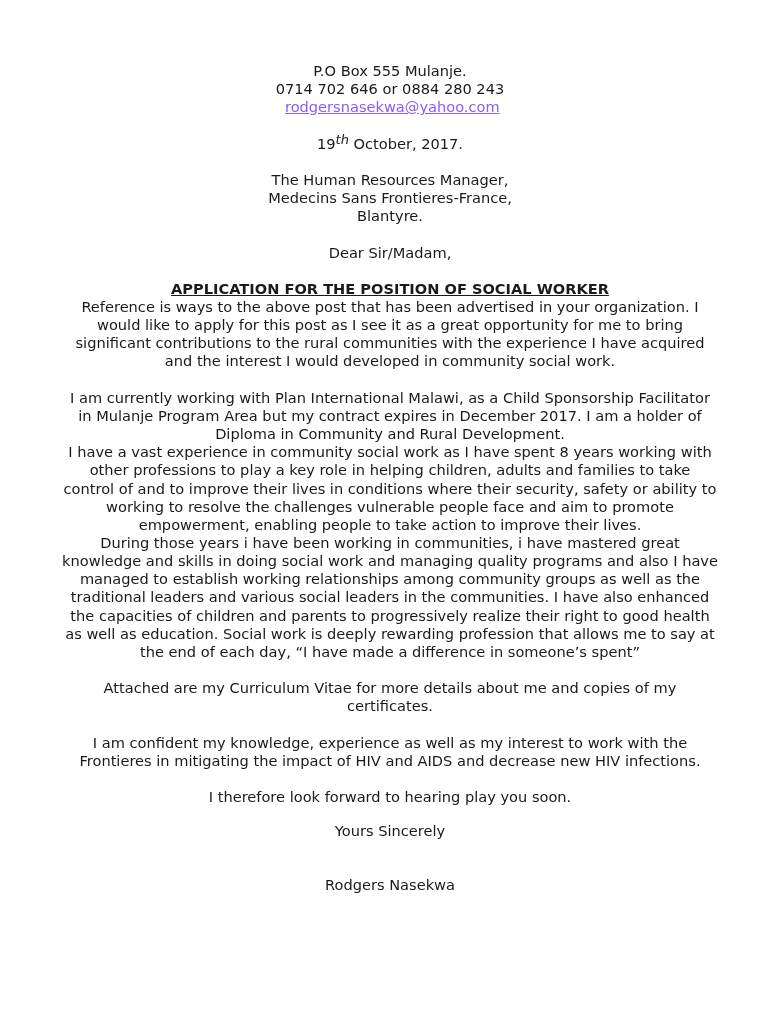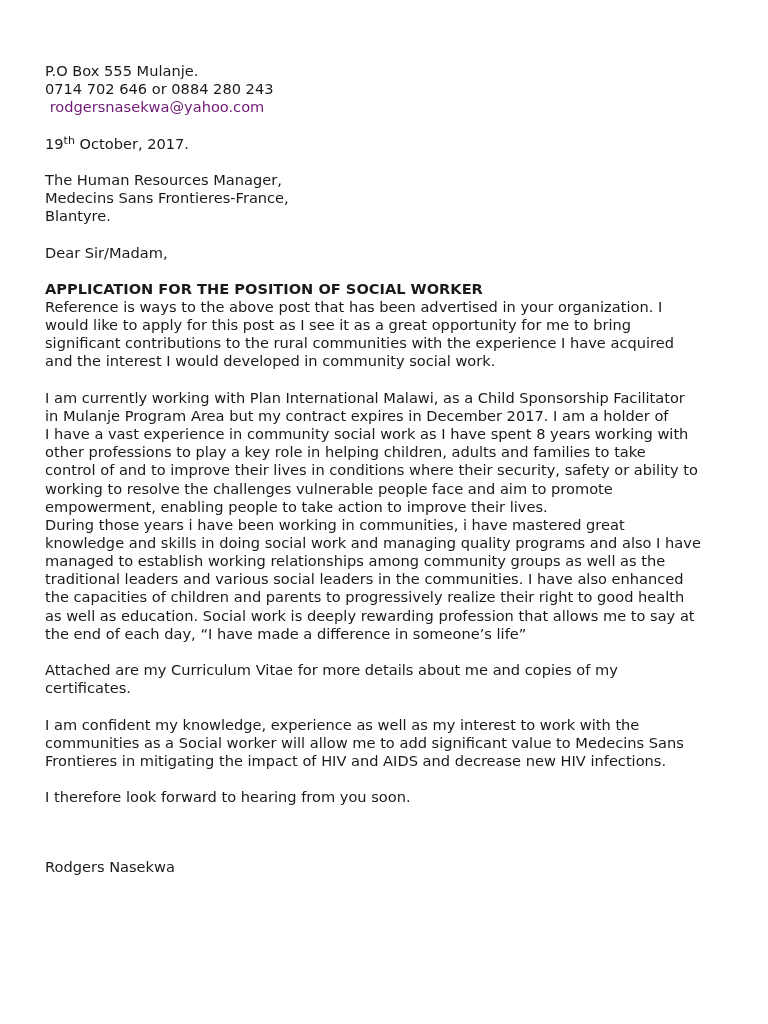--- a/index.html
+++ b/index.html
@@ -2,25 +2,25 @@
 <html><head>
   <meta charset="utf-8">
   <style>
     html, body { margin: 0; padding: 0; background: #ffffff; }
     body { width: 768px; height: 1024px; overflow: hidden; position: relative; }
     .page {
       position: absolute; left: 45px; top: 62px; width: 690px;
       font-family: "DejaVu Sans", sans-serif; font-size: 14.6px; line-height: 18.15px;
       color: #1a1a1a;
     }
-    .line { display: block; white-space: pre; }
+    .line { display: block; white-space: pre; text-align: center; }
     .gap { height: 18.15px; }
-    a.email { color: #701a75; }
-    sup { font-size: 11px; line-height: 0; vertical-align: 5px; }
-    .subject { font-weight: bold; }
+    a.email { color: #8b5cf6; text-decoration: underline; }
+    sup { font-size: 13px; line-height: 0; vertical-align: 5px; font-style: italic; }
+    .subject { font-weight: bold; text-decoration: underline; }
     .gap-half { height: 16px; }
     .gap-sig { height: 36px; }
   </style>
 </head>
 <body>
 
 <div class="page">
   <span class="line">P.O Box 555 Mulanje.</span>
   <span class="line">0714 702 646 or 0884 280 243</span>
   <span class="line"> <a class="email">rodgersnasekwa@yahoo.com</a></span>
@@ -38,42 +38,43 @@
   <div>
     <span class="line">Reference is ways to the above post that has been advertised in your organization. I</span>
     <span class="line">would like to apply for this post as I see it as a great opportunity for me to bring</span>
     <span class="line">significant contributions to the rural communities with the experience I have acquired</span>
     <span class="line">and the interest I would developed in community social work.</span>
   </div>
   <div class="gap"></div>
   <div>
     <span class="line">I am currently working with Plan International Malawi, as a Child Sponsorship Facilitator</span>
     <span class="line">in Mulanje Program Area but my contract expires in December 2017. I am a holder of</span>
+    <span class="line">Diploma in Community and Rural Development.</span>
     <span class="line">I have a vast experience in community social work as I have spent 8 years working with</span>
     <span class="line">other professions to play a key role in helping children, adults and families to take</span>
     <span class="line">control of and to improve their lives in conditions where their security, safety or ability to</span>
     <span class="line">working to resolve the challenges vulnerable people face and aim to promote</span>
     <span class="line">empowerment, enabling people to take action to improve their lives.</span>
     <span class="line">During those years i have been working in communities, i have mastered great</span>
     <span class="line">knowledge and skills in doing social work and managing quality programs and also I have</span>
     <span class="line">managed to establish working relationships among community groups as well as the</span>
     <span class="line">traditional leaders and various social leaders in the communities. I have also enhanced</span>
     <span class="line">the capacities of children and parents to progressively realize their right to good health</span>
     <span class="line">as well as education. Social work is deeply rewarding profession that allows me to say at</span>
-    <span class="line">the end of each day, “I have made a difference in someone’s life”</span>
+    <span class="line">the end of each day, “I have made a difference in someone’s spent”</span>
   </div>
   <div class="gap"></div>
   <div>
     <span class="line">Attached are my Curriculum Vitae for more details about me and copies of my</span>
     <span class="line">certificates.</span>
   </div>
   <div class="gap"></div>
   <div>
     <span class="line">I am confident my knowledge, experience as well as my interest to work with the</span>
-    <span class="line">communities as a Social worker will allow me to add significant value to Medecins Sans</span>
     <span class="line">Frontieres in mitigating the impact of HIV and AIDS and decrease new HIV infections.</span>
   </div>
   <div class="gap"></div>
-  <span class="line">I therefore look forward to hearing from you soon.</span>
+  <span class="line">I therefore look forward to hearing play you soon.</span>
   <div class="gap-half"></div>
+  <span class="line">Yours Sincerely</span>
   <div class="gap-sig"></div>
   <span class="line">Rodgers Nasekwa</span>
 </div>
 
 </body></html>

